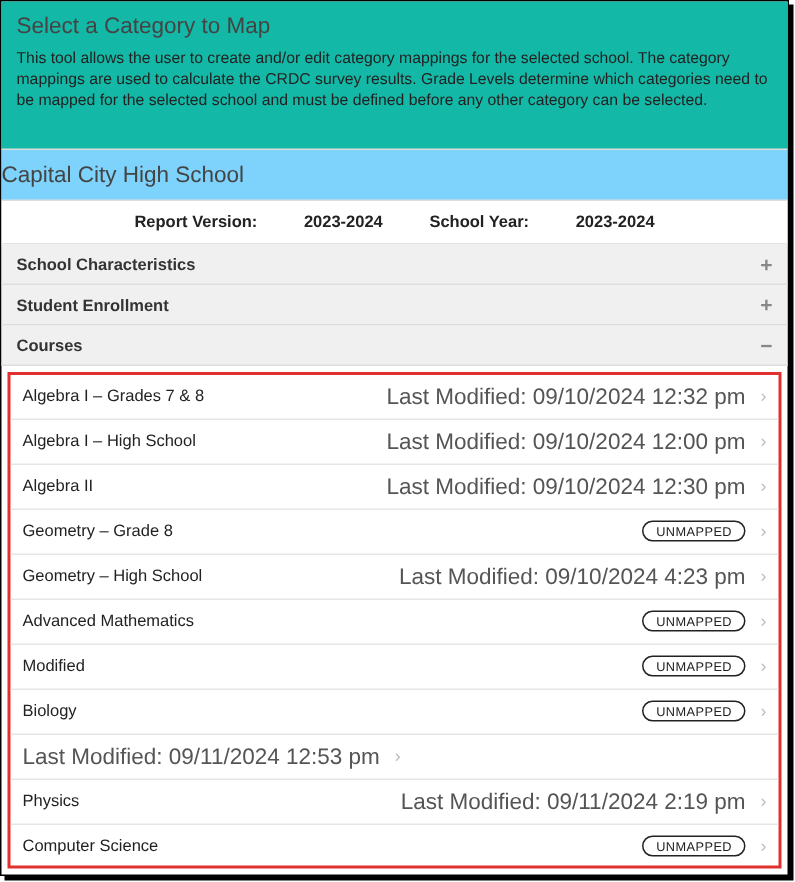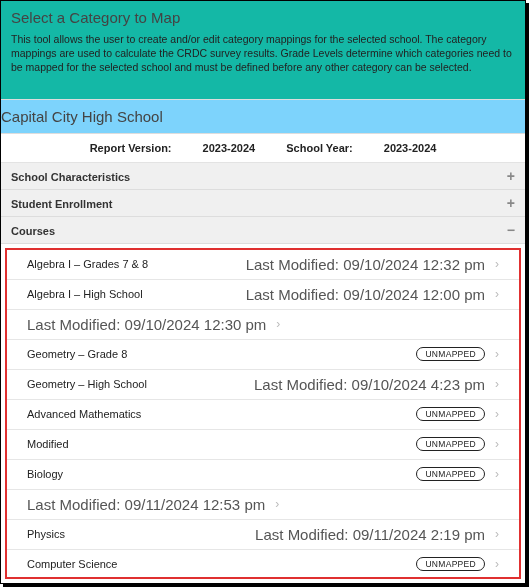--- a/index.html
+++ b/index.html
@@ -84,21 +84,21 @@
   }
   .list-border {
     border: 2px solid #e03030;
     height: 100%;
     overflow: hidden;
   }
   .row {
     display: flex;
     align-items: center;
     border-bottom: 1px solid #e6e6e6;
-    padding: 0 20px;
+    padding: 0 8px;
     height: 30px;
     font-size: 11px;
     color: #222;
     cursor: pointer;
   }
   .row:last-child { border-bottom: none; }
   .row .name { flex: 1; }
   .row .status {
     font-size: 15px;
     color: #555;
@@ -165,20 +165,21 @@
           <span class="name">Algebra I – Grades 7 &amp; 8</span>
           <span class="status">Last Modified: 09/10/2024 12:32 pm</span>
           <span class="chev">›</span>
         </div>
         <div class="row">
           <span class="name">Algebra I – High School</span>
           <span class="status">Last Modified: 09/10/2024 12:00 pm</span>
           <span class="chev">›</span>
         </div>
         <div class="row">
+          <span class="name">Algebra II</span>
           <span class="status">Last Modified: 09/10/2024 12:30 pm</span>
           <span class="chev">›</span>
         </div>
         <div class="row">
           <span class="name">Geometry – Grade 8</span>
           <span class="badge">UNMAPPED</span>
           <span class="chev">›</span>
         </div>
         <div class="row">
           <span class="name">Geometry – High School</span>

